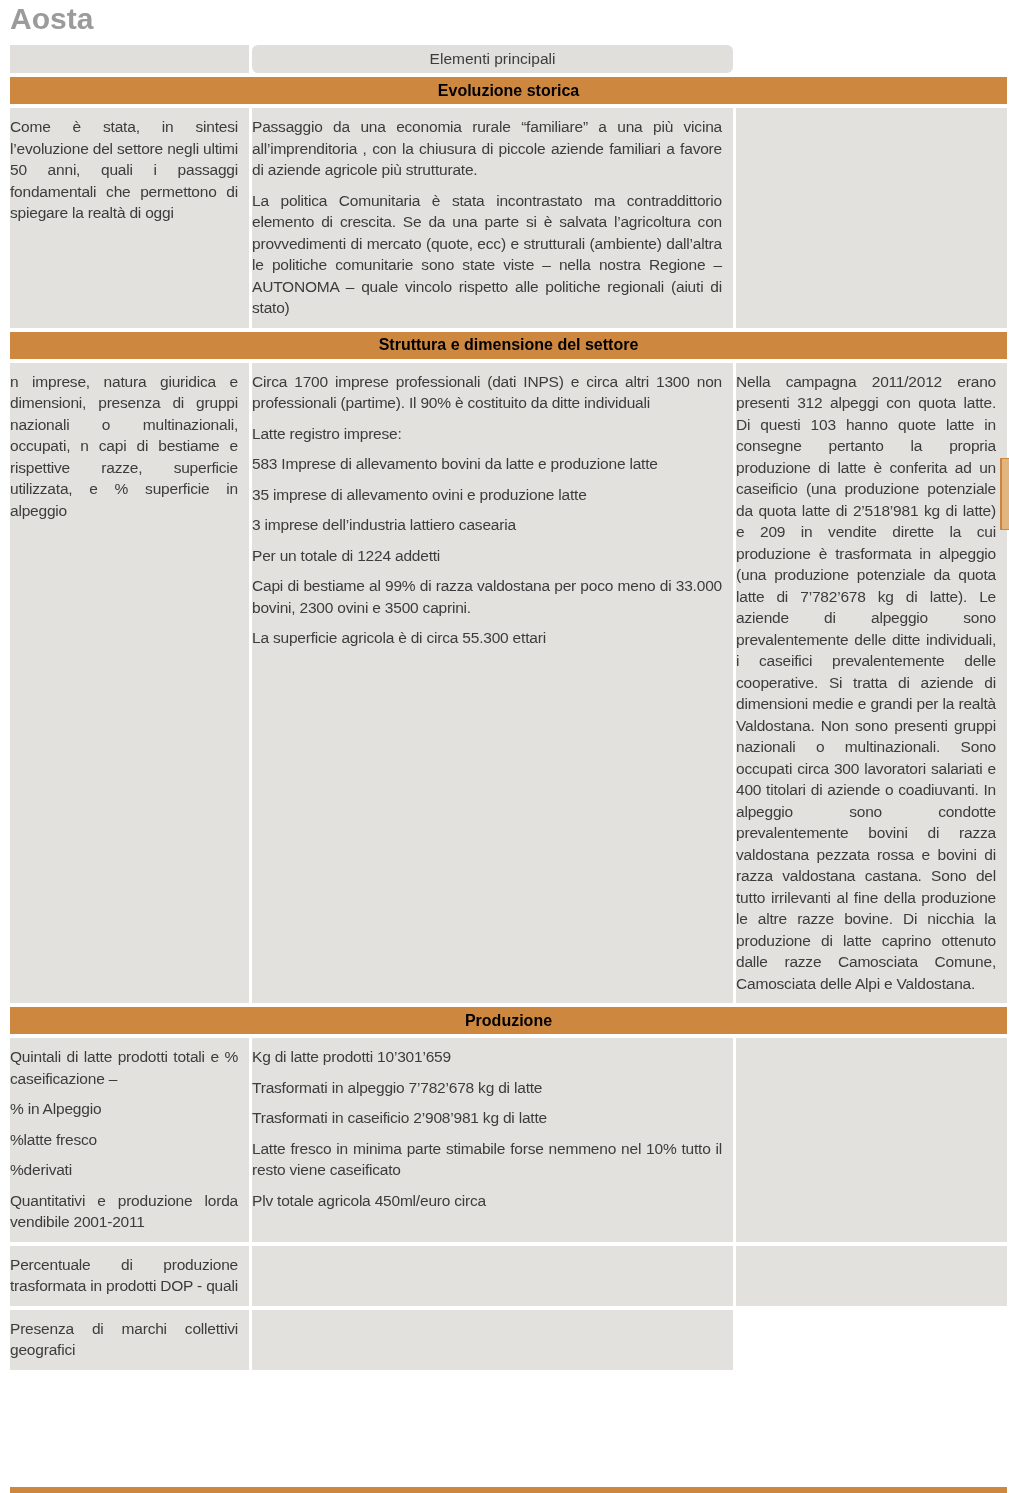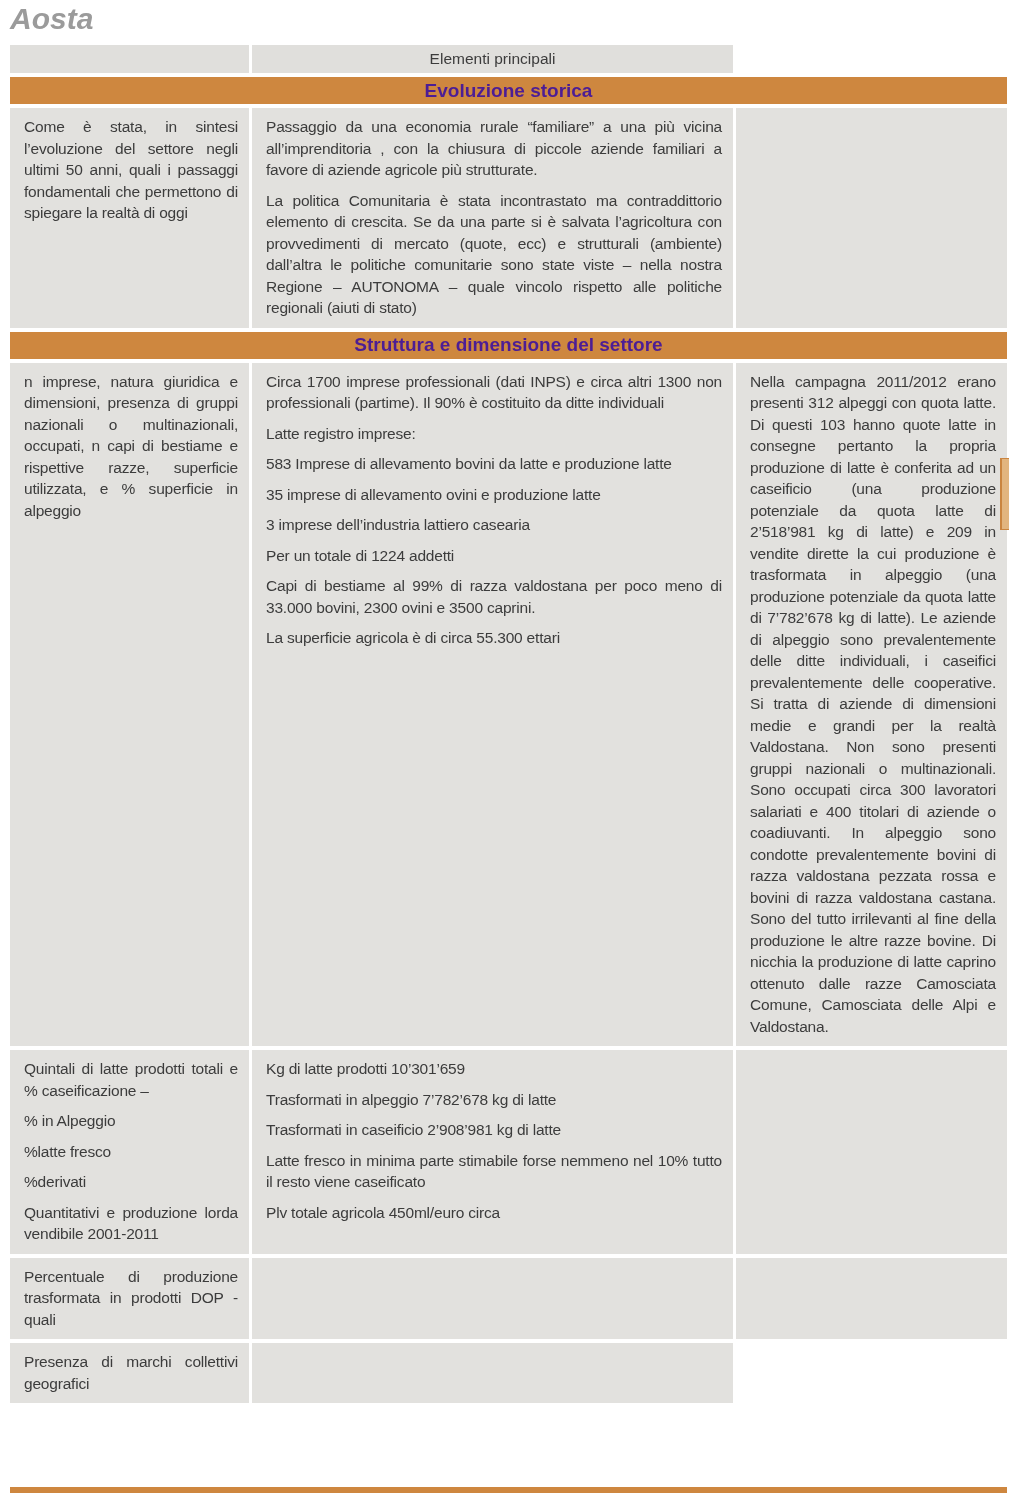--- a/index.html
+++ b/index.html
@@ -3,36 +3,35 @@
 <meta charset="utf-8">
 <style>
   html,body{margin:0;padding:0;background:#ffffff;}
   body{
     width:1009px;height:1493px;overflow:hidden;position:relative;
     font-family:"Liberation Sans",sans-serif;color:#3c3c3c;
   }
   .page-title{
     margin:2px 16px 9px 10px;font-size:30px;font-weight:bold;color:#9b9b9b;
     letter-spacing:0px;
-    font-style:italic;
   }
   .doc-table{margin-left:10px;width:997px;}
   .row{
     display:grid;grid-template-columns:239px 481px 1fr;
     column-gap:3px;background:#ffffff;margin-bottom:4px;
   }
-  .cell{background:#e2e1de;padding:8px 11px 9px 14px;}
+  .cell{background:#e2e1de;padding:8px 11px 9px 0;}
   .header-row .cell{
     display:flex;align-items:center;justify-content:center;
     background:#e0dfdc;height:28px;padding:0 4px;
   }
-  .col-header-main{font-size:15.5px;}
+  .col-header-main{font-size:15.5px;border-radius:6px;}
   .col-header-notes{font-size:13.5px;}
   .band{
-    background:#ce873f;color:#4c1d95;font-weight:bold;font-size:19px;
+    background:#ce873f;color:#000000;font-weight:bold;font-size:16px;
     height:27px;display:flex;align-items:center;justify-content:center;
     margin-bottom:4px;
   }
   .band-partial{height:6px;margin-bottom:0;position:absolute;bottom:0;left:10px;width:997px;}
   .para{
     margin:0 0 9px 0;font-size:15.5px;line-height:21.5px;
     text-align:justify;letter-spacing:-0.2px;
   }
   .para:last-child{margin-bottom:0;}
   .edge-marker{
@@ -77,20 +76,21 @@
         <p class="para">3 imprese dell’industria lattiero casearia</p>
         <p class="para">Per un totale di 1224 addetti</p>
         <p class="para">Capi di bestiame al 99% di razza valdostana per poco meno di 33.000 bovini, 2300 ovini e 3500 caprini.</p>
         <p class="para">La superficie agricola è di circa 55.300 ettari</p>
       </div>
     <div class="cell">
         <p class="para">Nella campagna 2011/2012 erano presenti 312 alpeggi con quota latte. Di questi 103 hanno quote latte in consegne pertanto la propria produzione di latte è conferita ad un caseificio (una produzione potenziale da quota latte di 2’518’981 kg di latte) e 209 in vendite dirette la cui produzione è trasformata in alpeggio (una produzione potenziale da quota latte di 7’782’678 kg di latte). Le aziende di alpeggio sono prevalentemente delle ditte individuali, i caseifici prevalentemente delle cooperative. Si tratta di aziende di dimensioni medie e grandi per la realtà Valdostana. Non sono presenti gruppi nazionali o multinazionali. Sono occupati circa 300 lavoratori salariati e 400 titolari di aziende o coadiuvanti. In alpeggio sono condotte prevalentemente bovini di razza valdostana pezzata rossa e bovini di razza valdostana castana. Sono del tutto irrilevanti al fine della produzione le altre razze bovine. Di nicchia la produzione di latte caprino ottenuto dalle razze Camosciata Comune, Camosciata delle Alpi e Valdostana.</p>
       </div>
   </div>
 
+  <div class="band">Produzione</div>
   <div class="row">
     <div class="cell">
         <p class="para">Quintali di latte prodotti totali e % caseificazione –</p>
         <p class="para">% in Alpeggio</p>
         <p class="para">%latte fresco</p>
         <p class="para">%derivati</p>
         <p class="para">Quantitativi e produzione lorda vendibile 2001-2011</p>
       </div>
     <div class="cell">
         <p class="para">Kg di latte prodotti 10’301’659</p>

